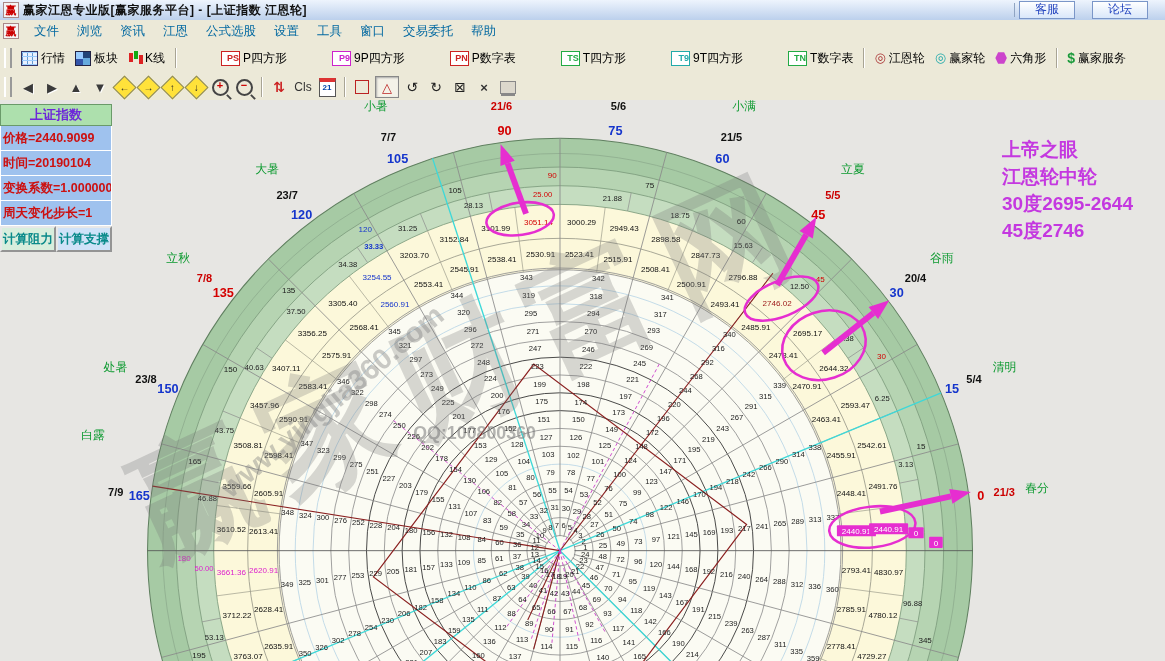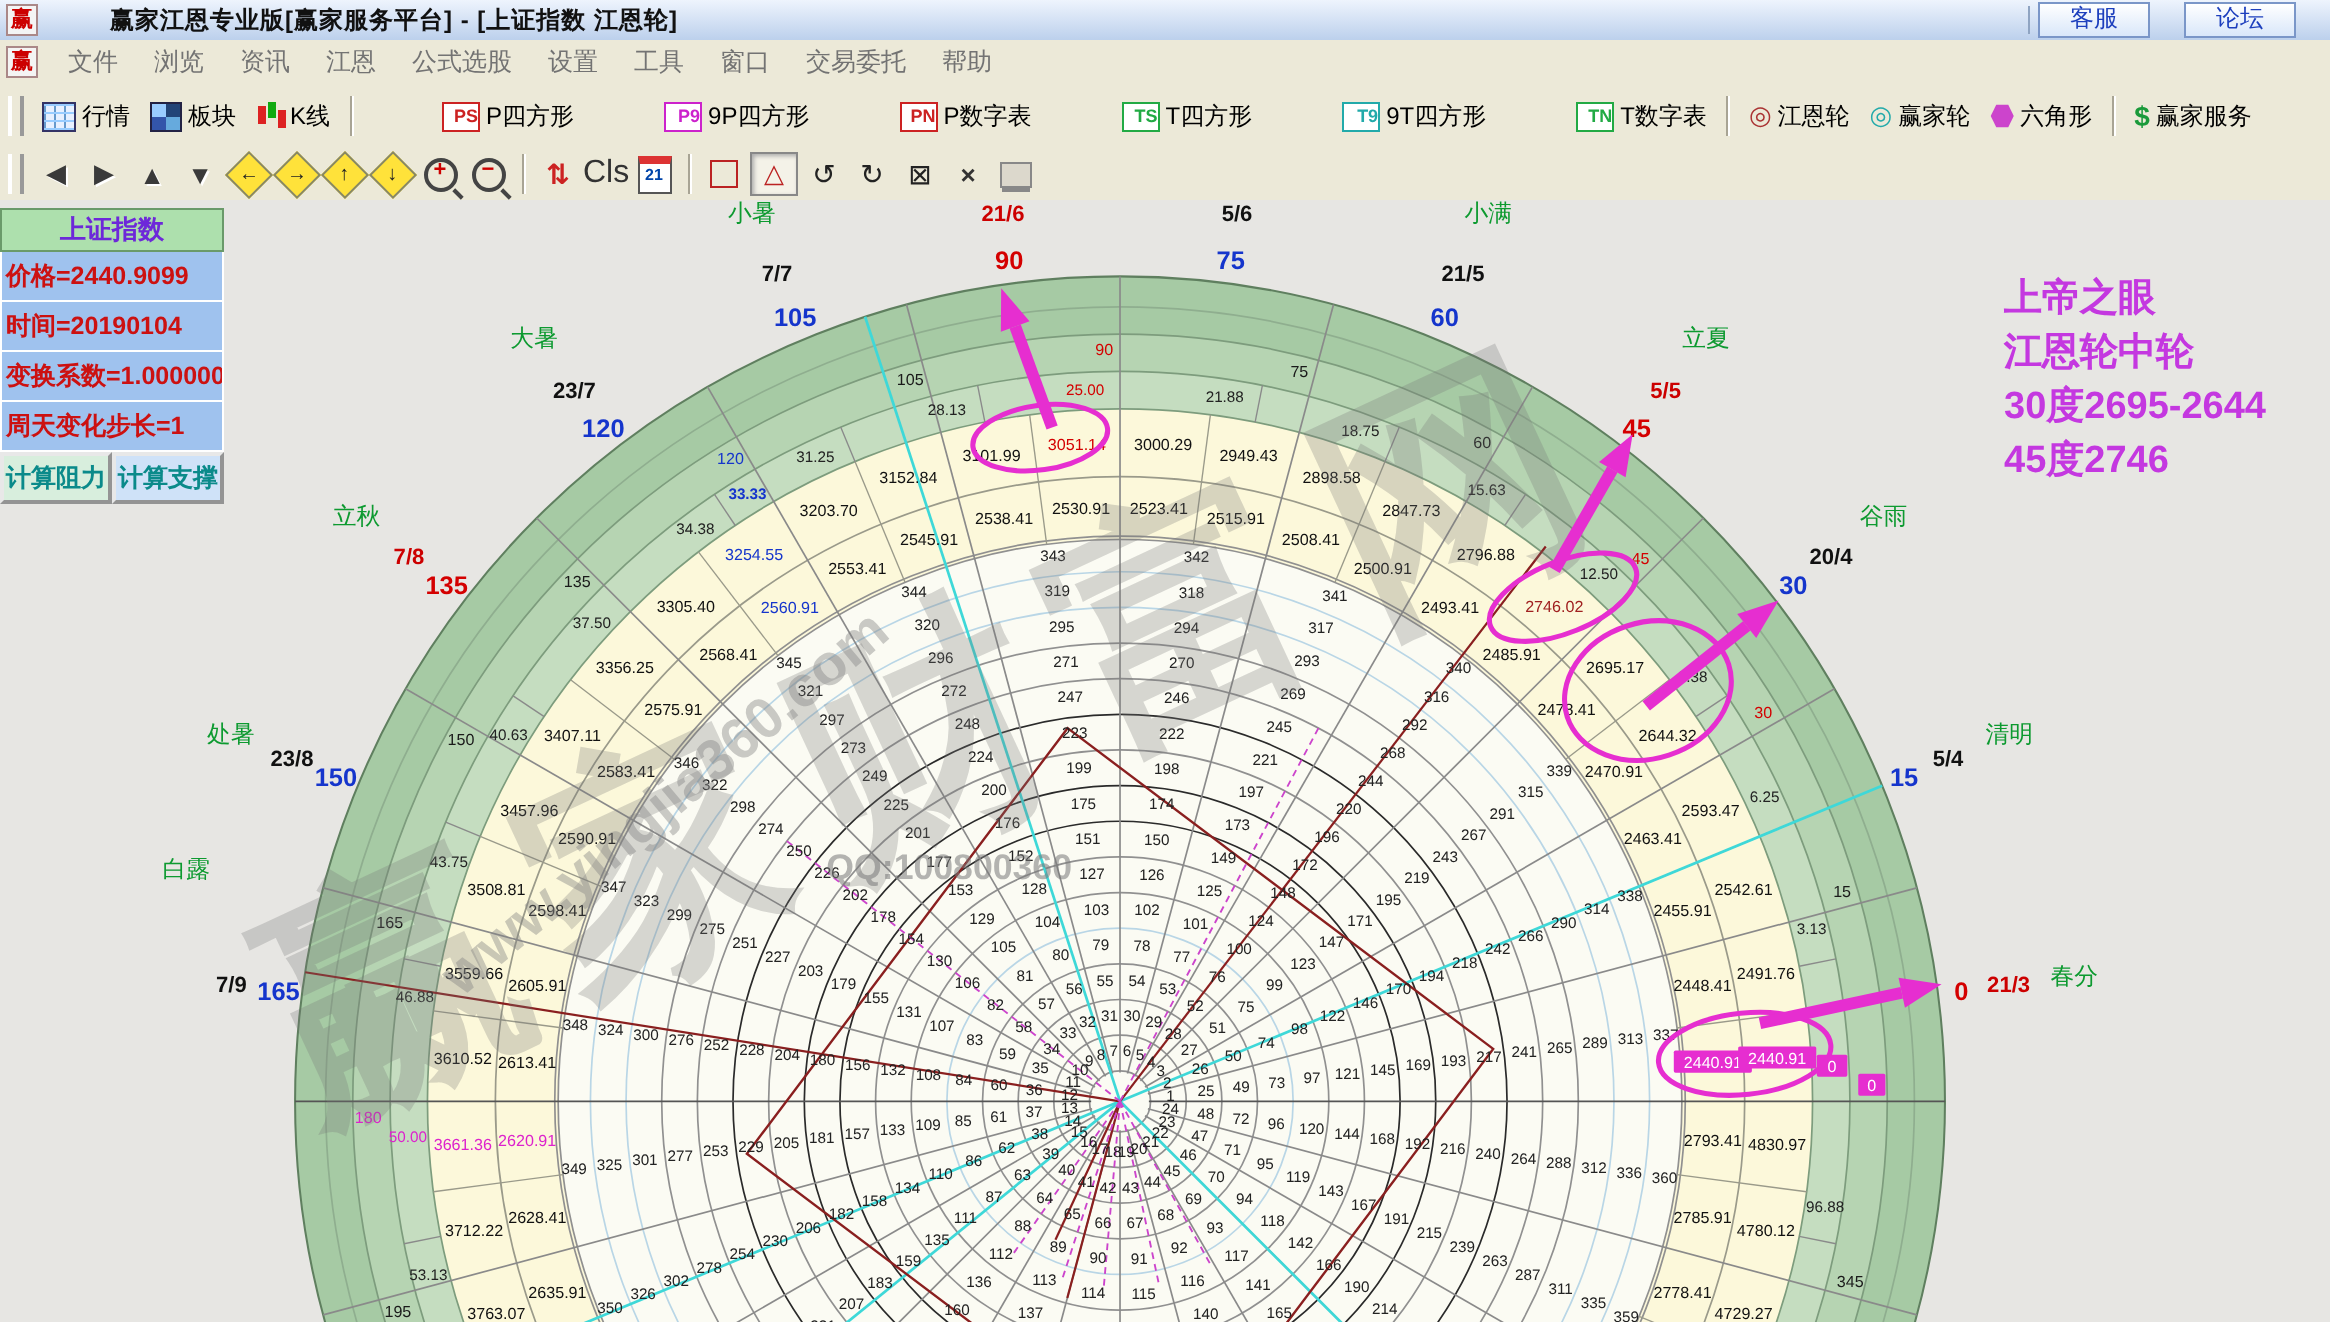--- a/index.html
+++ b/index.html
@@ -4,31 +4,31 @@
 <style>
   html,body{margin:0;padding:0;width:1165px;height:661px;overflow:hidden;
     font-family:"Liberation Sans","DejaVu Sans",sans-serif;background:#d4d0c8;}
   #app{position:relative;width:1165px;height:661px;background:#d4d0c8;}
   
   .titlebar{position:absolute;left:0;top:0;width:1165px;height:20px;
     background:linear-gradient(#eef4fd,#bcd0ec);border-bottom:1px solid #8fa4c2;
     display:flex;align-items:center;font-size:12px;color:#111;}
   .appicon{width:14px;height:14px;margin:0 4px 0 3px;background:#f4f4f4;color:#c00;
     font-weight:bold;font-size:11px;line-height:14px;text-align:center;border:1px solid #a88;}
-  .title-text{font-weight:bold;letter-spacing:.5px;margin-left:32px;}
+  .title-text{font-weight:bold;letter-spacing:.5px;}
   .title-actions{margin-left:auto;display:flex;align-items:center;height:100%;}
   .title-actions .vsep{width:1px;height:14px;background:#8fa4c2;margin:0 4px;}
   .tbtn{min-width:42px;height:16px;margin-right:17px;padding:0 6px;text-align:center;
     background:linear-gradient(#ffffff,#d9e7fa);border:1px solid #7a96c8;color:#1d3fbd;
     font-size:12px;line-height:15px;cursor:pointer;}
   
   .menubar{position:absolute;left:0;top:20px;width:1165px;height:22px;background:#ece9d8;
     border-bottom:1px solid #b8b4a4;display:flex;align-items:center;font-size:12.5px;}
   .menubar .appicon{margin-right:6px;}
-  .menu-item{padding:2px 9px;cursor:pointer;color:#737373;}
+  .menu-item{padding:2px 9px;cursor:pointer;color:#0369a1;}
   
   .toolbar{position:absolute;left:0;width:1165px;background:#ece9d8;display:flex;
     align-items:center;border-bottom:1px solid #b8b4a4;}
   .tb1{top:42px;height:32px;}
   .tb2{top:74px;height:26px;}
   .grip{width:4px;height:20px;border-left:2px solid #fff;border-right:2px solid #999;margin:0 4px;}
   .tsep{width:1px;height:20px;background:#a8a494;margin:0 5px;box-shadow:1px 0 0 #fff;}
   .titem{display:flex;align-items:center;gap:3px;padding:3px 5px;font-size:12px;color:#000;cursor:pointer;}
   .badge{display:inline-block;width:17px;height:13px;font-size:9px;font-weight:bold;
     line-height:13px;text-align:right;background:#fff;border:1px solid currentColor;margin-left:35px;}
@@ -51,21 +51,21 @@
     margin:0 1px;cursor:pointer;color:#222;}
   .d2 .tri{font-size:13px;color:#3a3a3a;text-shadow:1px 1px 0 #fff;}
   .d2 .dia{width:15px;height:15px;background:#ffe23a;border:1px solid #886;
     transform:rotate(45deg);display:flex;align-items:center;justify-content:center;}
   .d2 .dia b{transform:rotate(-45deg);font-size:10px;color:#222;line-height:1;}
   .d2 .mag{width:13px;height:13px;border:2px solid #444;border-radius:50%;color:#c00;
     font-size:11px;font-weight:bold;line-height:9px;text-align:center;position:relative;}
   .d2 .mag:after{content:"";position:absolute;right:-5px;bottom:-4px;width:6px;height:2px;
     background:#444;transform:rotate(45deg);}
   .d2 .ud{color:#c22;font-size:14px;font-weight:bold;}
-  .d2 .clstxt{font-size:16px;color:#333;}
+  .d2 .clstxt{font-size:12px;color:#333;}
   .d2 .cal{width:15px;height:14px;border:1px solid #555;background:#fff;font-size:8px;
     font-weight:bold;color:#04a;text-align:center;line-height:12px;border-top:4px solid #d33;}
   .d2 .sqr{width:12px;height:12px;border:1px solid #b22;}
   .d2 .trir{color:#b22;font-size:13px;}
   .d2 .rot{font-size:14px;color:#222;}
   .d2 .xb{font-size:14px;color:#222;}
   .d2 .ctr{font-size:13px;color:#333;font-weight:bold;}
   .d2 .brd{width:14px;height:11px;border:1px solid #888;background:#dcd8cc;box-shadow:0 3px 0 -1px #888;}
   .d2.pressed{border:1px solid #888;background:#f4f2e8;box-shadow:inset 1px 1px 2px #aaa;}
   

